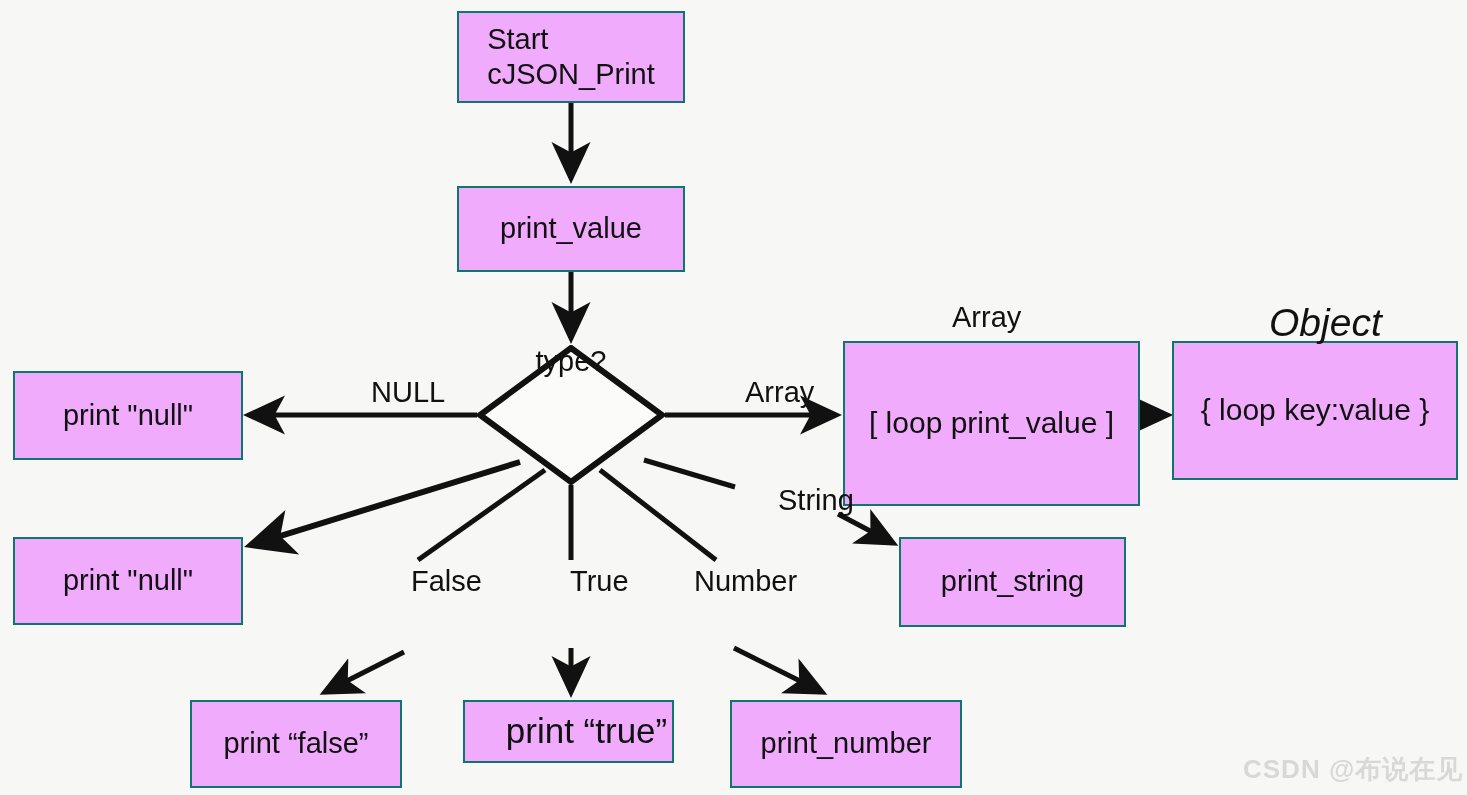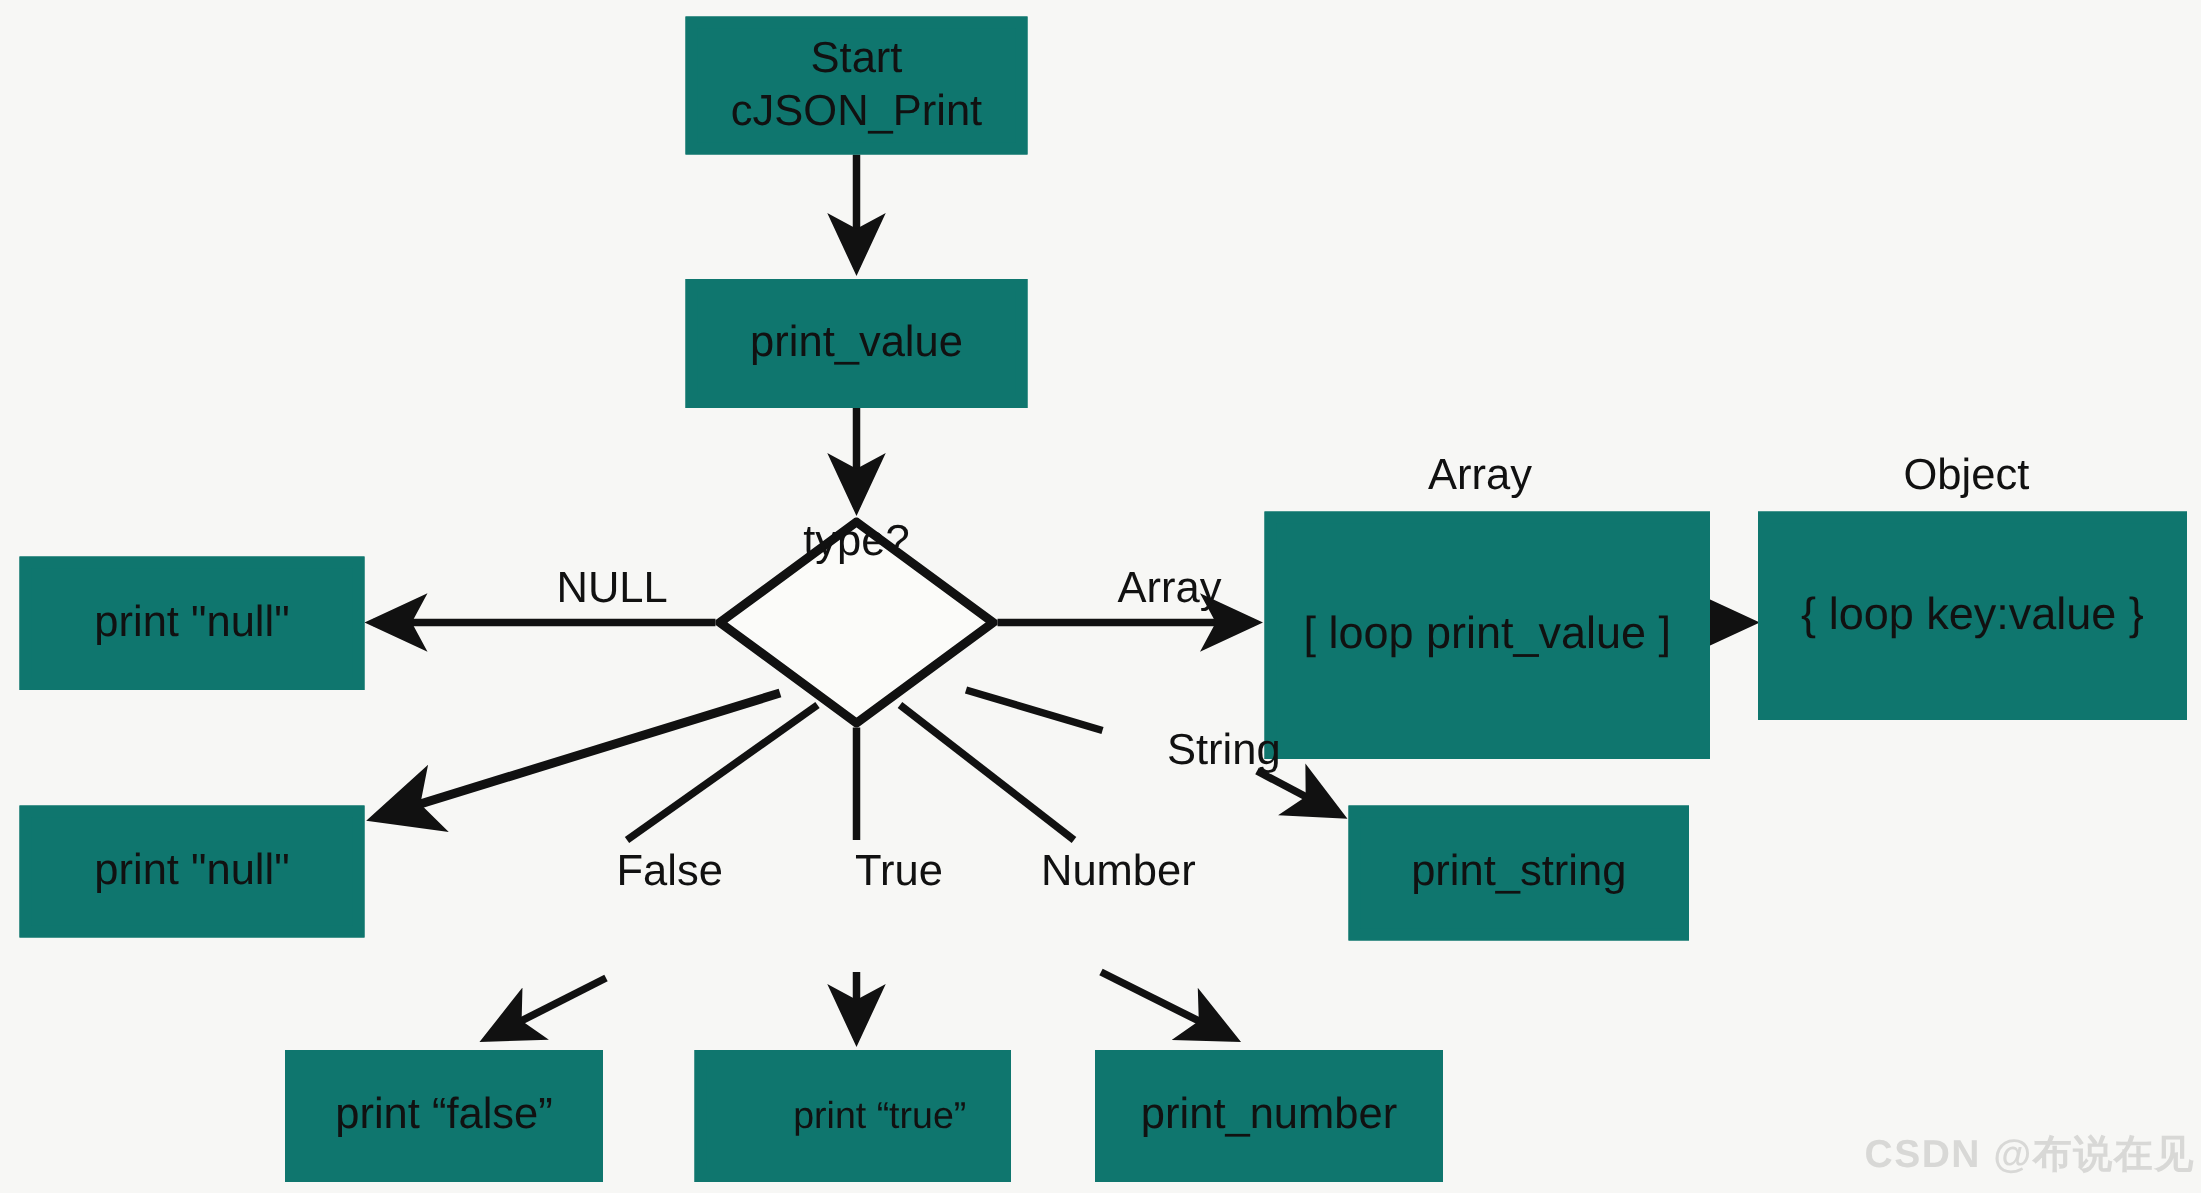--- a/index.html
+++ b/index.html
@@ -9,24 +9,24 @@
     background:#f7f7f5;
     font-family:"Liberation Sans","DejaVu Sans",sans-serif;
     overflow:hidden;
   }
   #stage{position:relative;width:1467px;height:795px;background:#f7f7f5;}
   #wires{position:absolute;left:0;top:0;width:1467px;height:795px;}
 
   .node{
     position:absolute;
     box-sizing:border-box;
-    background:#0f766e;
-    border:8px solid #0f766e;
+    background:#f0abfc;
+    border:2px solid #0f766e;
     display:flex;align-items:center;justify-content:center;
-    text-align:center;
+    text-align:left;
     color:#111;
     line-height:1.22;
     z-index:3;
   }
   .node .txt{position:relative;z-index:4;}
 
   .diamond{
     position:absolute;
     z-index:3;
     display:flex;align-items:flex-start;justify-content:center;
@@ -62,34 +62,34 @@
 
   
   #n-start      {left:457px;top:11px;width:228px;height:92px;font-size:29px;}
   #n-printvalue {left:457px;top:186px;width:228px;height:86px;font-size:29px;}
   #n-null1      {left:13px; top:371px;width:230px;height:89px;font-size:29px;}
   #n-null2      {left:13px; top:537px;width:230px;height:88px;font-size:29px;}
   #n-array      {left:843px;top:341px;width:297px;height:165px;font-size:30px;}
   #n-object     {left:1172px;top:341px;width:286px;height:139px;font-size:30px;}
   #n-string     {left:899px;top:537px;width:227px;height:90px;font-size:29px;}
   #n-false      {left:190px;top:700px;width:212px;height:88px;font-size:29px;}
-  #n-true       {left:463px;top:700px;width:211px;height:88px;font-size:25px;padding-left:36px;}
+  #n-true       {left:463px;top:700px;width:211px;height:63px;font-size:35px;padding-left:36px;}
   #n-number     {left:730px;top:700px;width:232px;height:88px;font-size:29px;}
 
   #n-type {left:477px;top:345px;width:188px;height:140px;font-size:29px;}
 
   
   #lbl-null   {left:339px;top:376px;font-size:29px;}
   #lbl-array  {left:713px;top:376px;font-size:29px;}
   #lbl-string {left:746px;top:484px;font-size:29px;}
   #lbl-false  {left:379px;top:565px;font-size:29px;}
   #lbl-true   {left:538px;top:565px;font-size:29px;}
   #lbl-number {left:662px;top:565px;font-size:29px;}
   #lbl-grp-array  {left:952px;top:301px;font-size:29px;}
-  #lbl-grp-object {left:1269px;top:301px;font-size:29px;}
+  #lbl-grp-object {left:1269px;top:301px;font-size:39px;font-style:italic;}
   #watermark {left:1243px;top:752px;}
 
   .loop{position:absolute;z-index:2;pointer-events:none;}
   #loop-array {left:942px;top:352px;width:110px;height:120px;}
   #loop-object{left:1272px;top:352px;width:110px;height:120px;}
 </style>
 </head>
 <body>
 
 <div id="stage">

